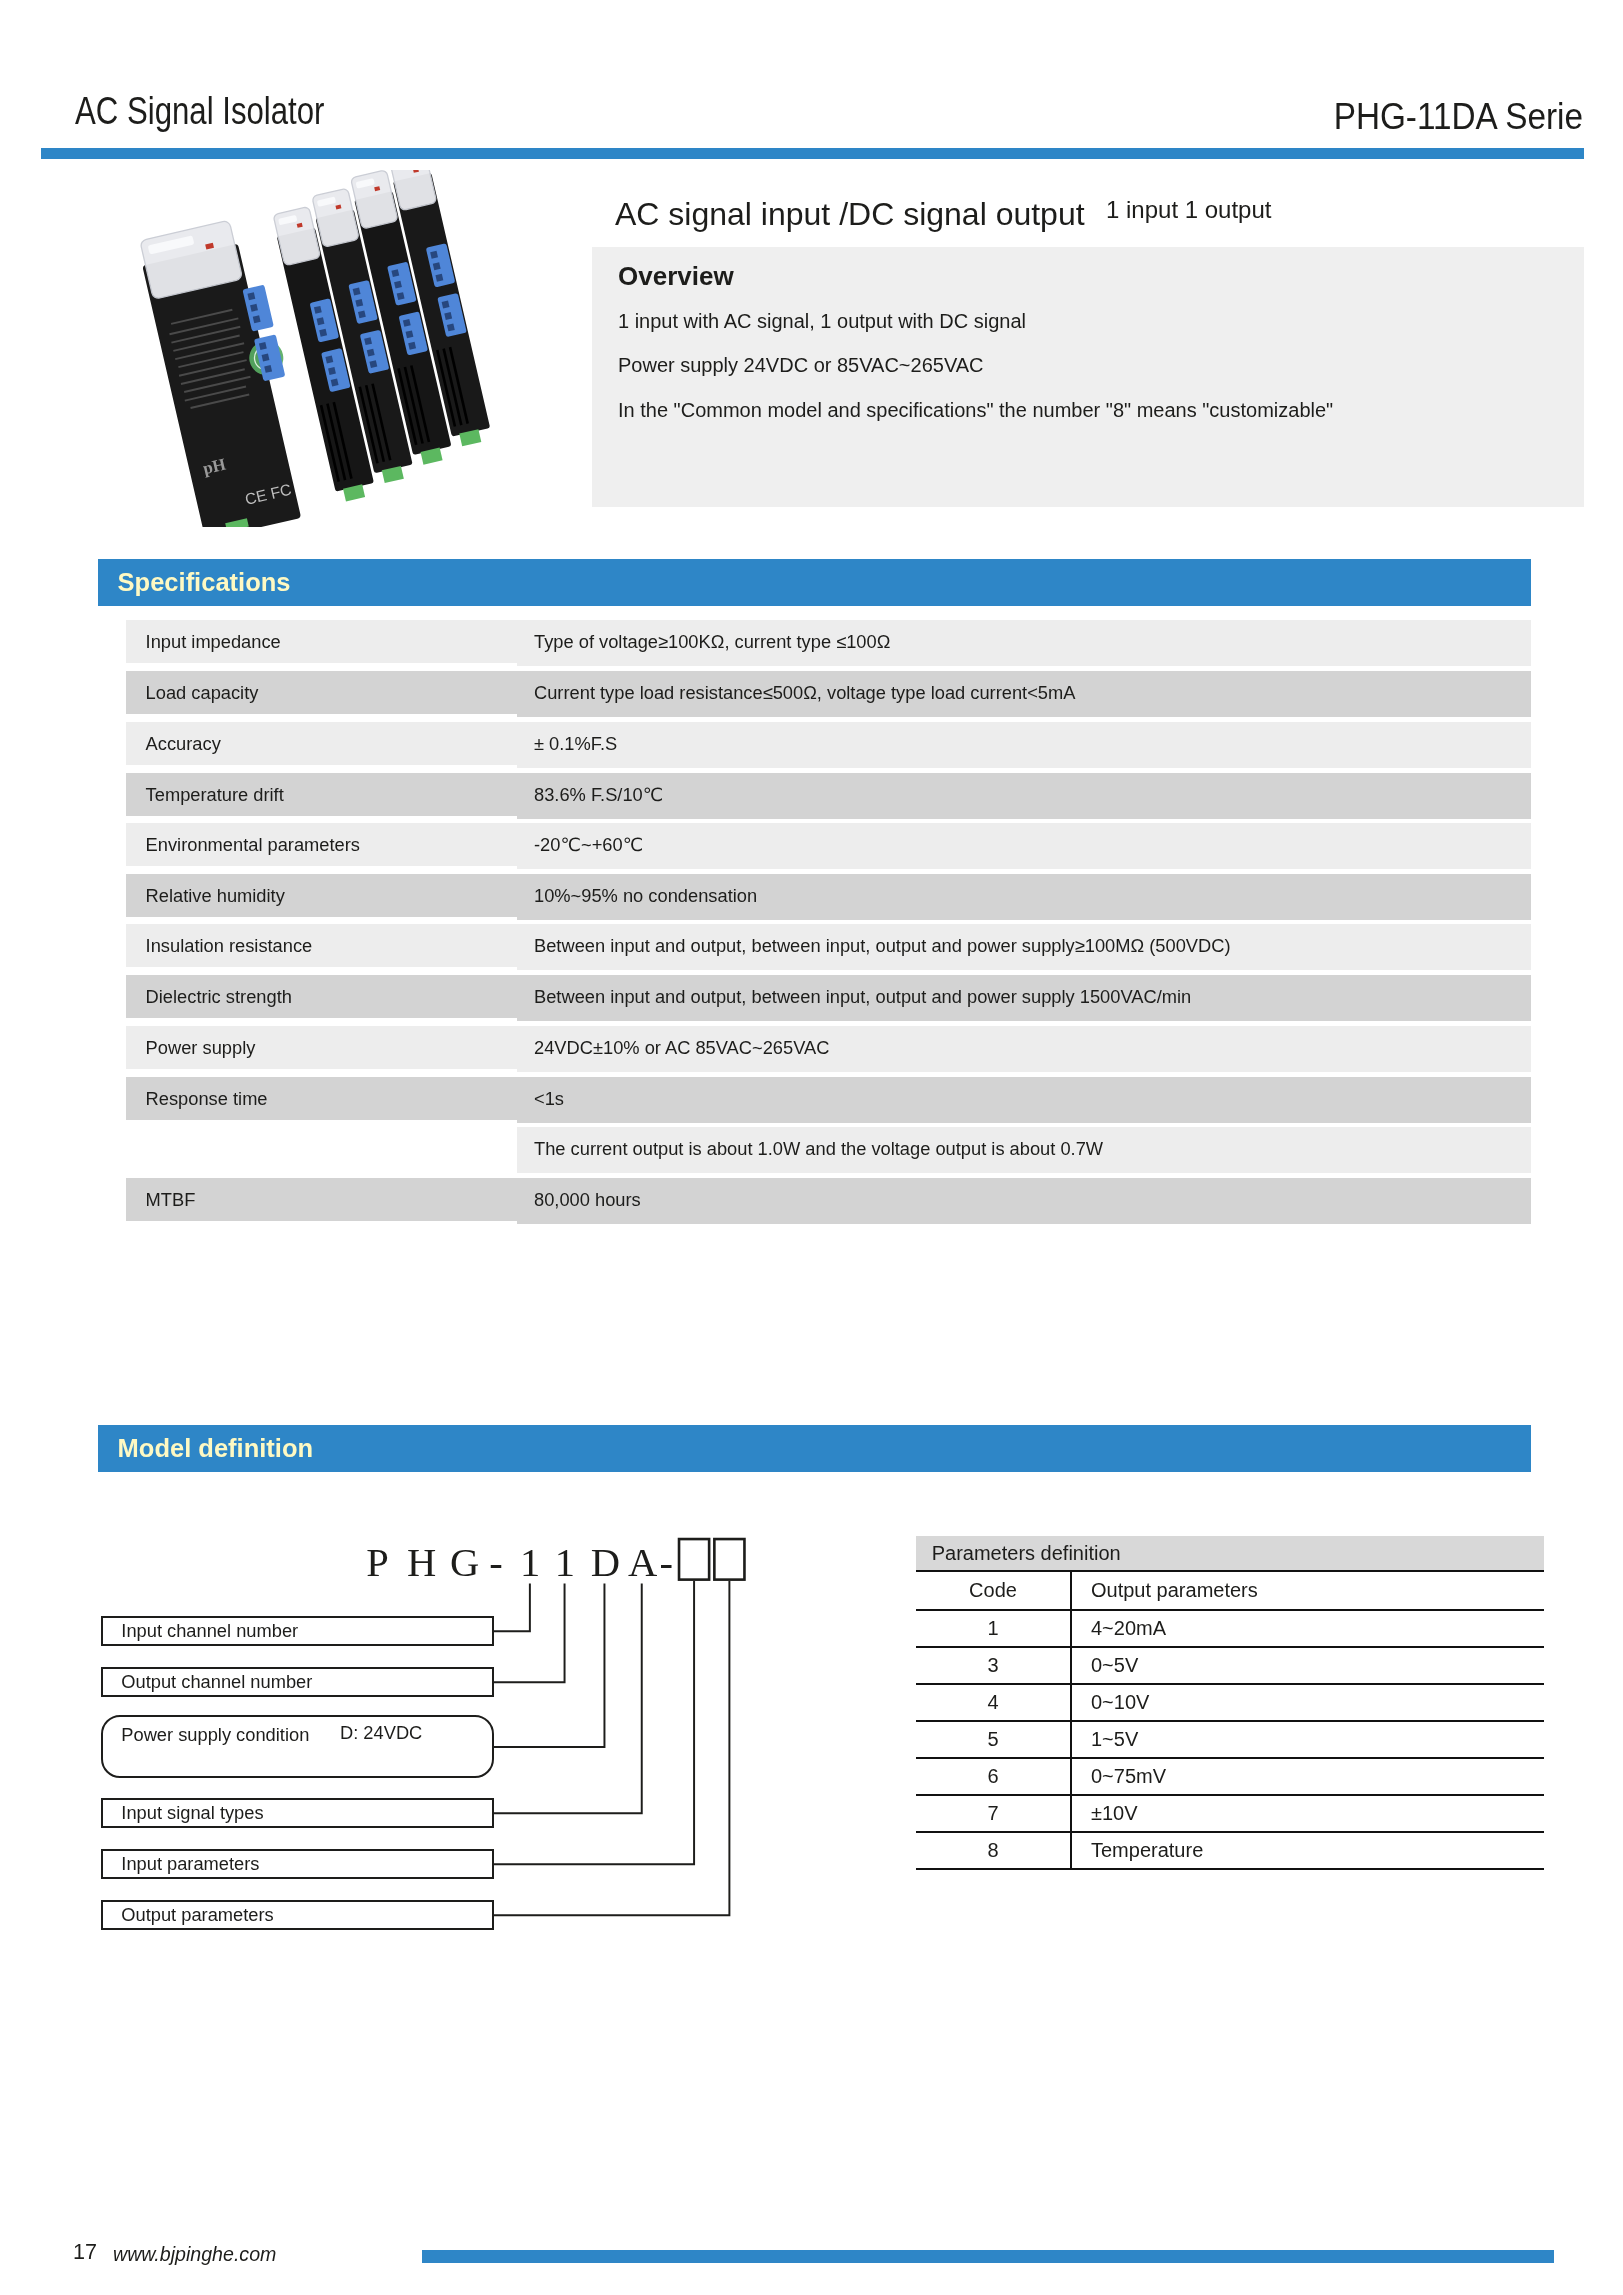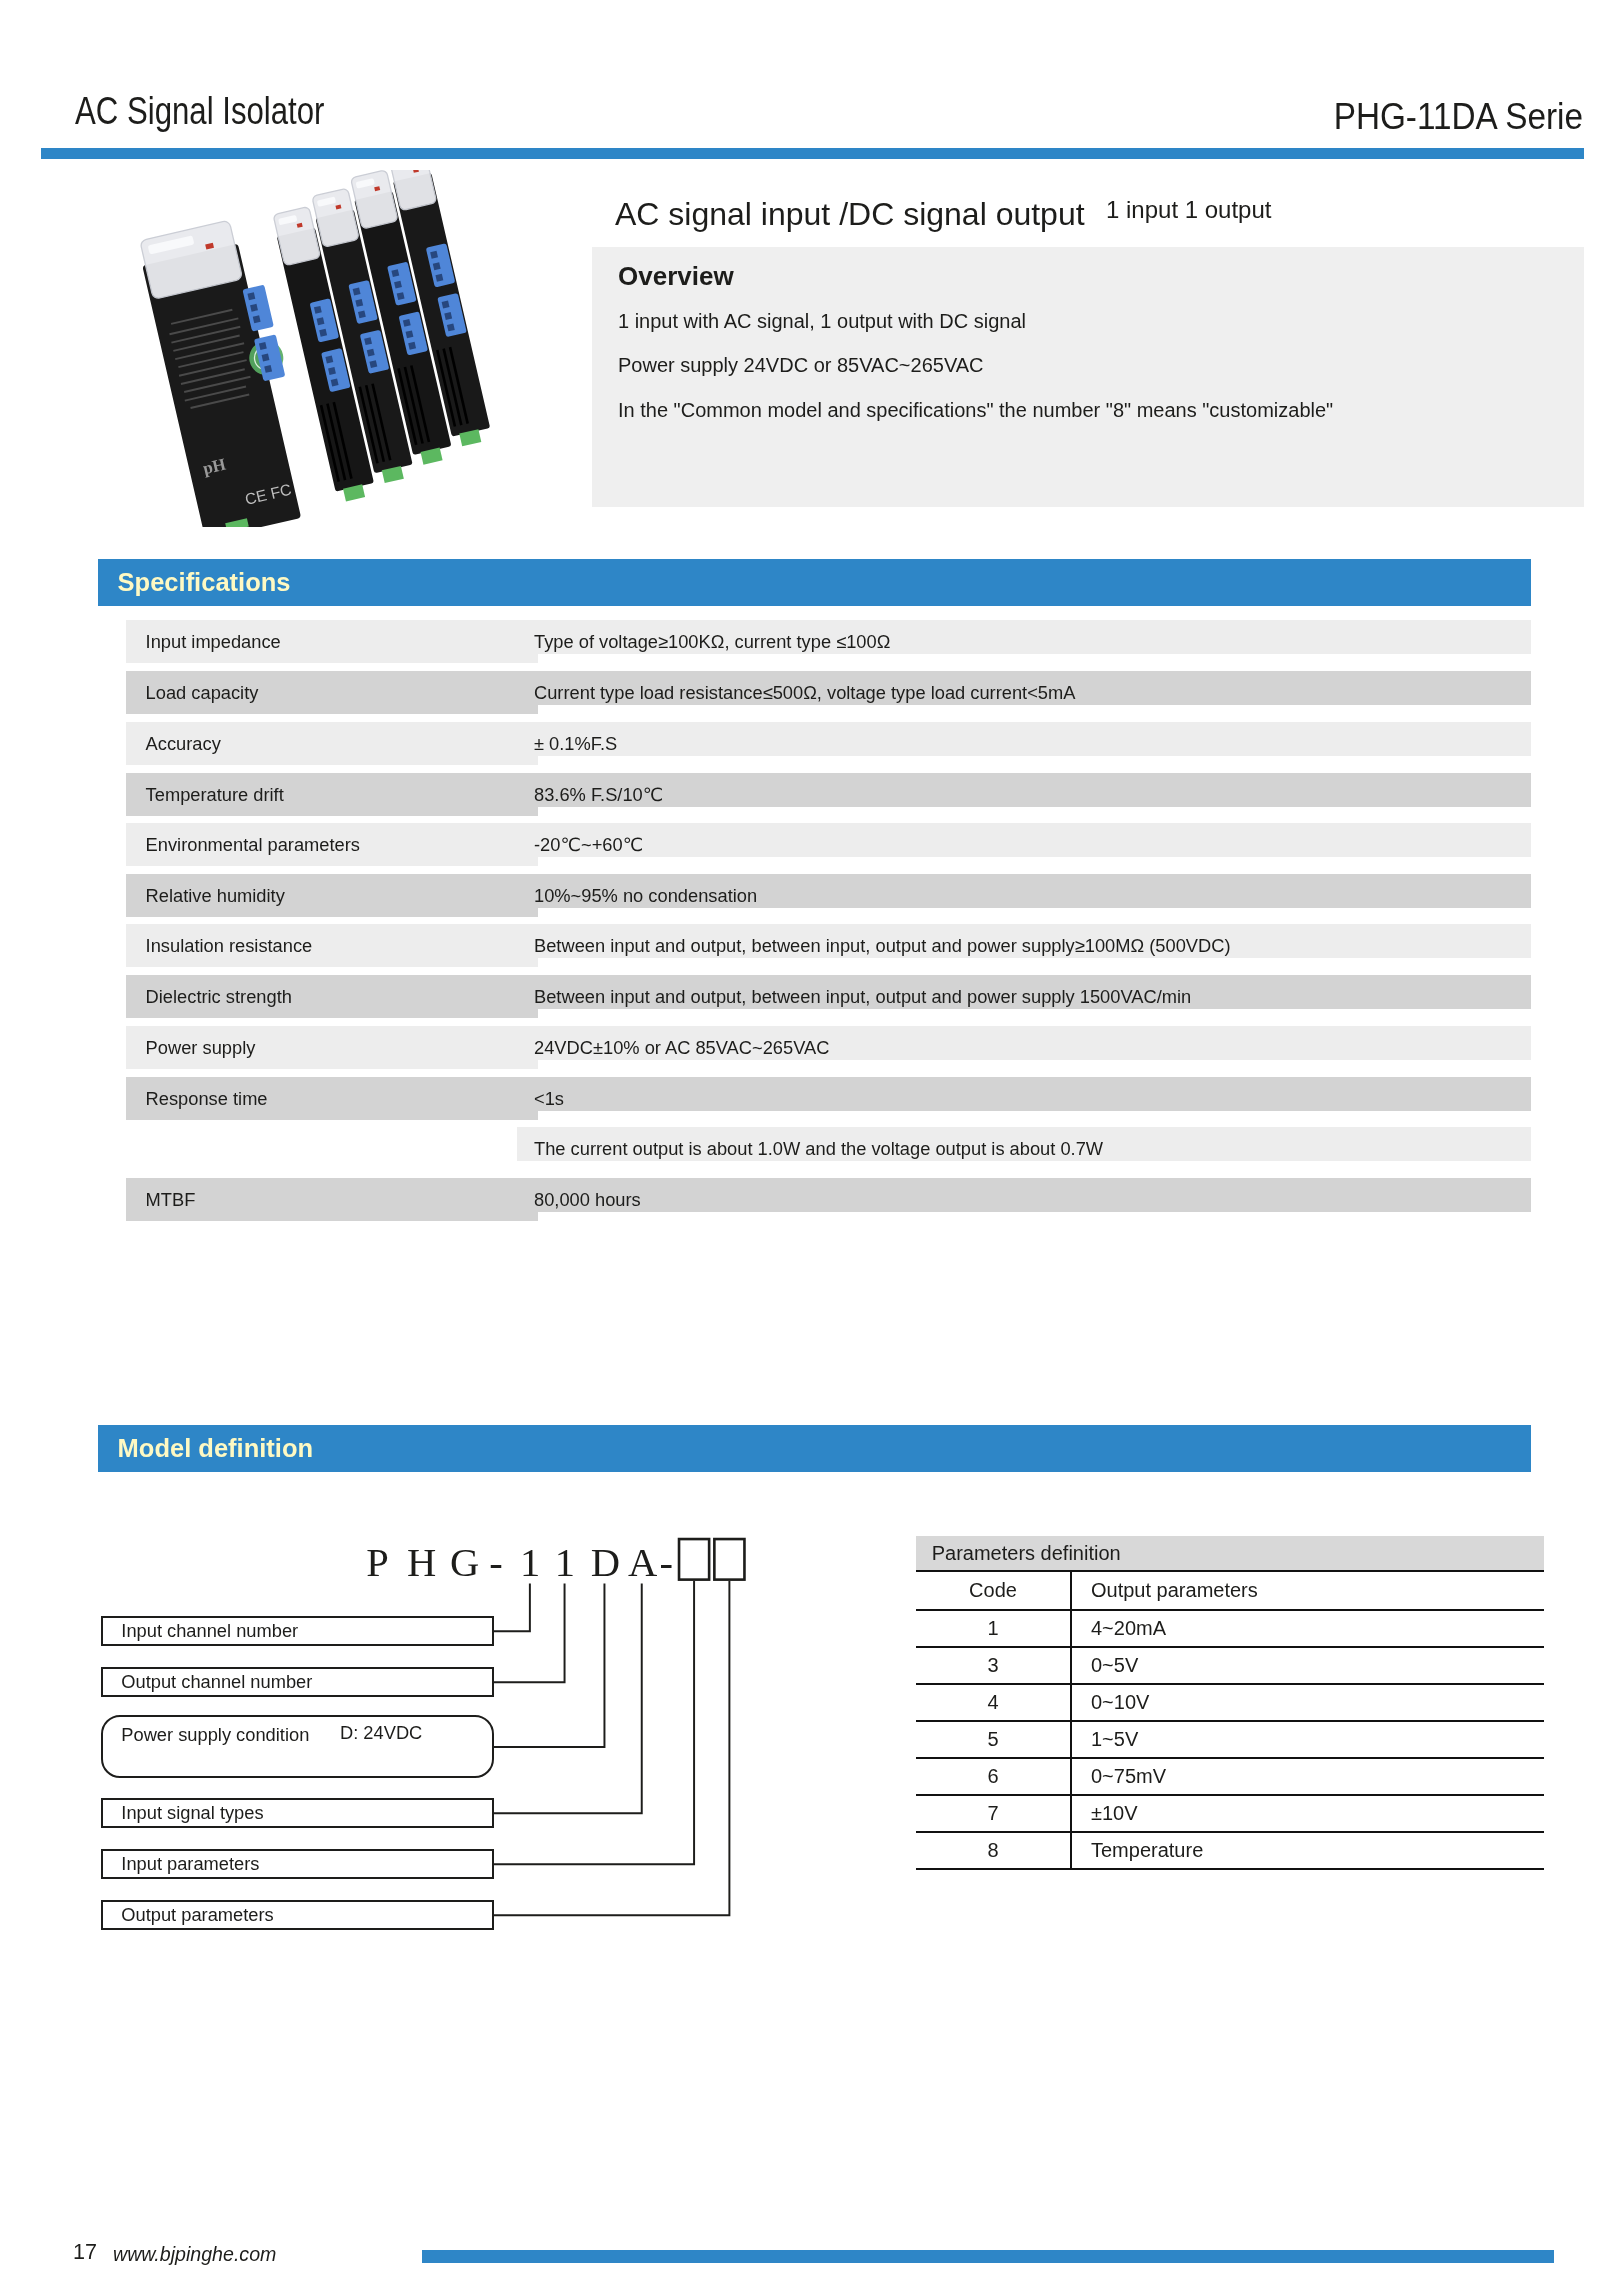--- a/index.html
+++ b/index.html
@@ -26,21 +26,21 @@
 
   
   .section-bar{left:98px;width:1433px;height:47px;background:#2E86C7;color:#fef9c3;
     font-size:25.5px;font-weight:bold;line-height:47px;padding-left:19.6px;box-sizing:border-box;}
   .bar-specs{top:559px;} .bar-model{top:1425px;}
 
   
   .spec-row{left:98px;width:1433px;height:43px;}
   .spec-label{position:absolute;left:0;top:0;width:412px;height:43px;line-height:43px;
     font-size:18.3px;padding-left:19.6px;box-sizing:border-box;margin-left:28px;}
-  .spec-value{position:absolute;left:419px;top:0;width:1014px;height:34px;line-height:43px;
+  .spec-value{position:absolute;left:419px;top:0;width:1014px;height:46px;line-height:43px;
     font-size:18.3px;padding-left:17px;box-sizing:border-box;white-space:nowrap;}
   .row-light .spec-label,.row-light .spec-value{background:#EDEDED;}
   .row-dark  .spec-label,.row-dark  .spec-value{background:#D3D3D3;}
 
   
   .diagram-svg{left:0;top:1505px;width:1623px;height:458px;}
   .mbox{left:101px;width:393px;background:#ffffff;border:2px solid #1d1d1b;box-sizing:border-box;}
   .mbox-single{height:30px;line-height:26px;font-size:18.3px;padding-left:18.3px;}
   .mbox-power{height:63px;font-size:18.3px;}
   .mb1{top:1616px;} .mb2{top:1667px;} .mb3{top:1715px;border-radius:19px;}

